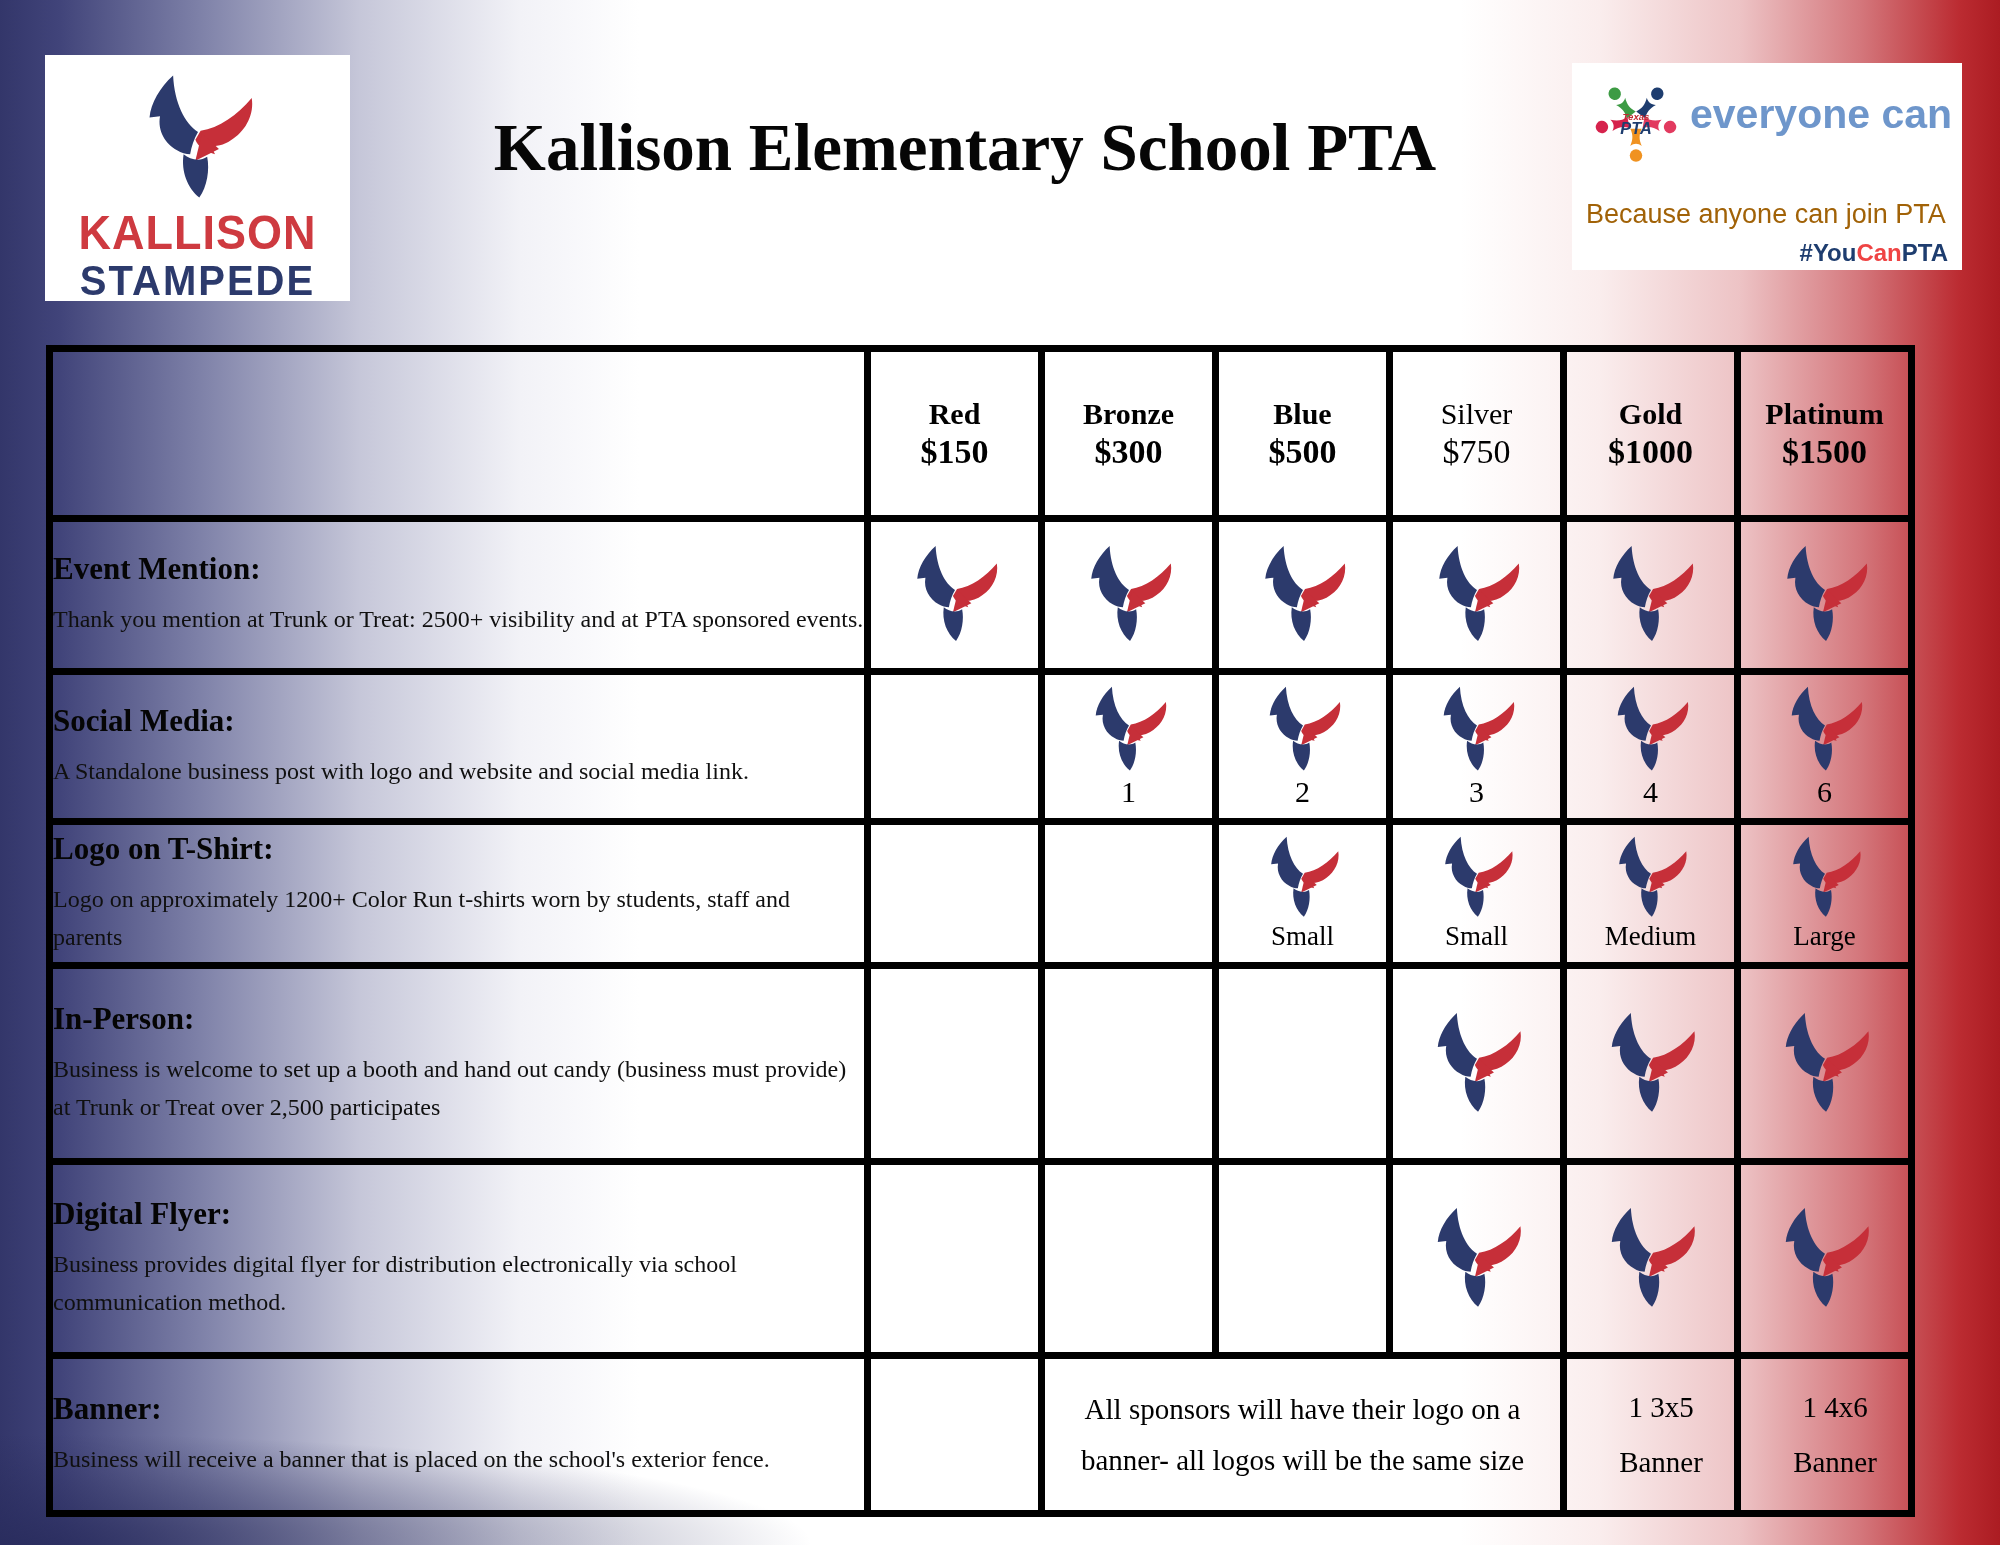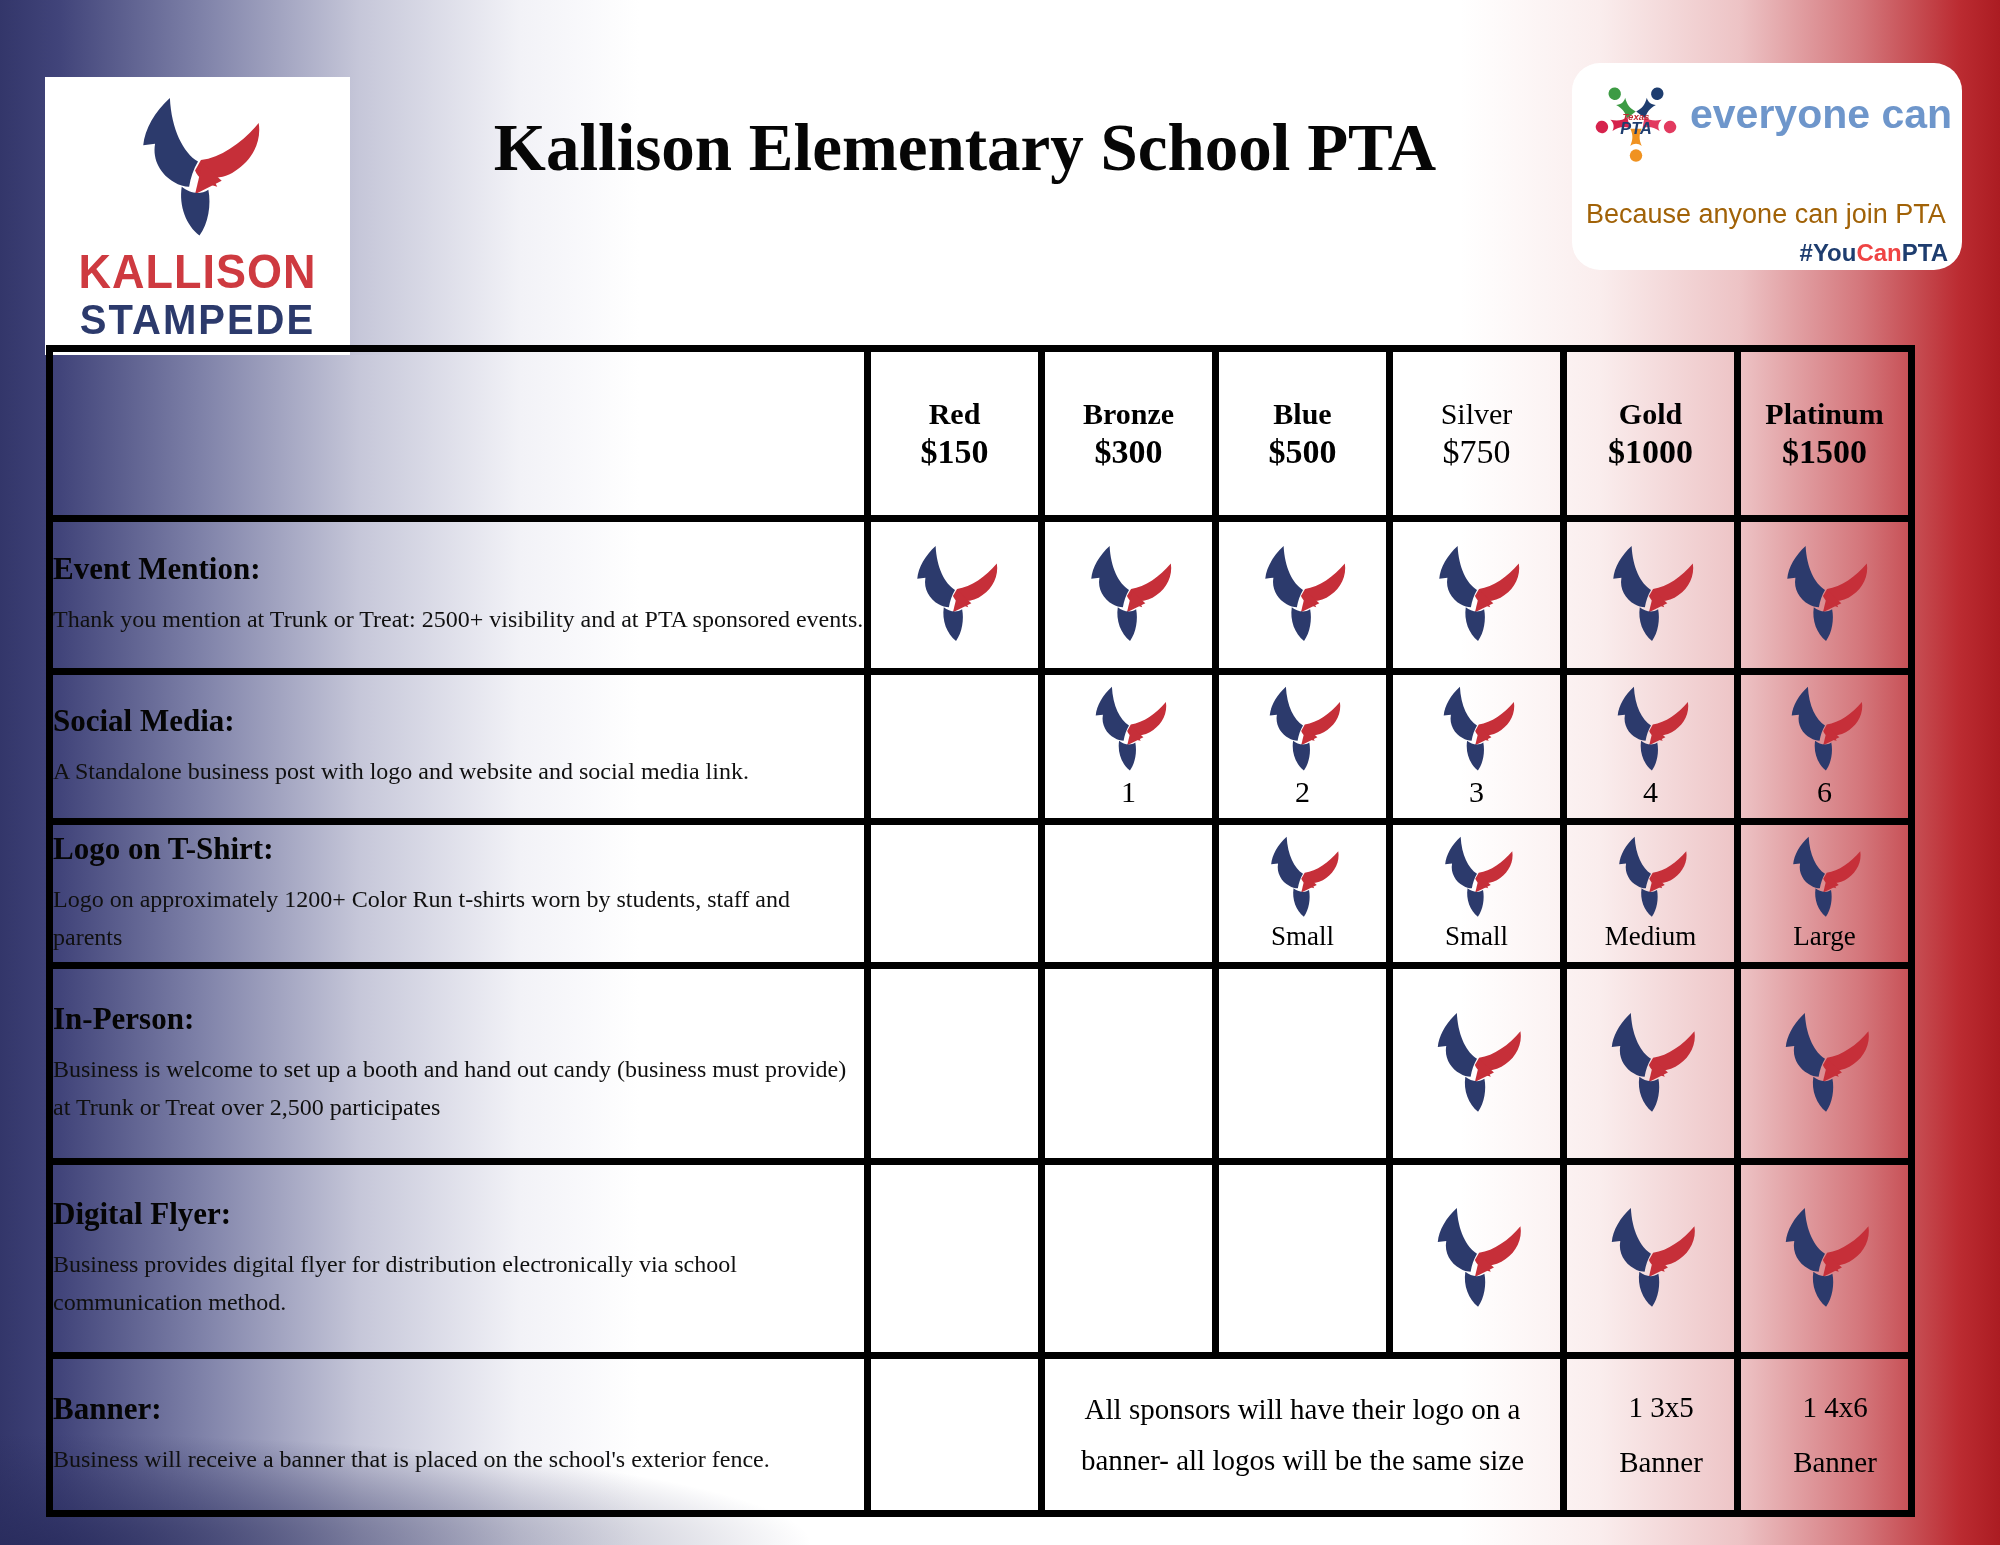--- a/index.html
+++ b/index.html
@@ -8,36 +8,36 @@
     position:relative;width:2000px;height:1545px;overflow:hidden;
     background:
       radial-gradient(55% 10% at 1% 100%, rgba(40,43,92,0.85), rgba(40,43,92,0) 72%),
       linear-gradient(90deg,
         #33366a 0%, #41447a 3%, #7e81a8 10%, #c6c7d9 18%, #f2f2f7 26%,
         #ffffff 32%, #ffffff 73%, #faeded 80%, #edc3c5 87%,
         #d4777c 93%, #bb2b31 98%, #ab1c22 100%);
   }
 
   
-  .team-card{position:absolute;left:45px;top:55px;width:305px;height:278px;background:#fff;
-    display:flex;flex-direction:column;align-items:center;margin-top:22px;}
+  .team-card{position:absolute;left:45px;top:55px;width:305px;height:246px;background:#fff;
+    display:flex;flex-direction:column;align-items:center;}
   .team-bull{width:168px;height:148px;margin-top:18px;}
   .team-name-red{font-family:"Liberation Sans",sans-serif;font-weight:800;font-size:45px;
     letter-spacing:1px;color:#ce3a40;line-height:1.0;margin-top:6px;transform:scaleY(1.08);}
   .team-name-navy{font-family:"Liberation Sans",sans-serif;font-weight:800;font-size:40px;
     letter-spacing:2px;color:#2c3a6c;line-height:1.05;margin-top:4px;transform:scaleY(1.08);}
 
   
   .title-block{position:absolute;left:360px;top:112px;width:1210px;text-align:center;color:#060606;}
   .page-title{font-size:67px;font-weight:bold;line-height:1.05;}
   .page-subtitle{font-size:60px;font-weight:normal;margin-top:24px;}
 
   
   .pta-card{position:absolute;left:1572px;top:63px;width:390px;height:207px;background:#fff;
-    font-family:"Liberation Sans",sans-serif;border-radius:28px;}
+    font-family:"Liberation Sans",sans-serif;}
   .pta-star{position:absolute;left:16px;top:10px;width:96px;height:96px;}
   .pta-line1{position:absolute;left:118px;top:28px;font-size:41px;font-weight:bold;color:#6e96cb;}
   .pta-line2{position:absolute;left:12px;top:76px;width:370px;font-size:49px;font-weight:bold;color:#1e3d6f;
     font-family:"Liberation Serif",serif;letter-spacing:0px;}
   .pta-line3{position:absolute;left:14px;top:136px;font-size:27px;color:#a16207;}
   .pta-hash{position:absolute;right:14px;top:176px;font-size:24px;font-weight:bold;color:#1e3d6f;}
   .pta-hash .lt{color:#ef4444;}
 
   
   table.matrix{position:absolute;left:46px;top:345px;border-collapse:collapse;table-layout:fixed;

